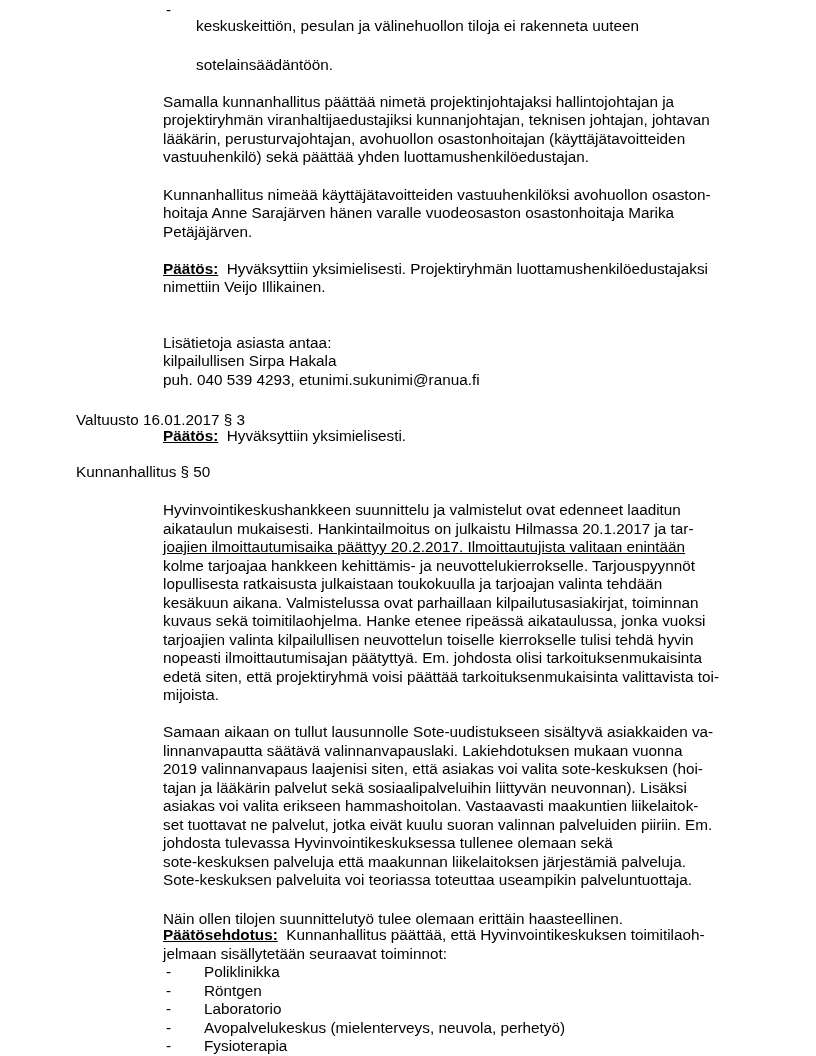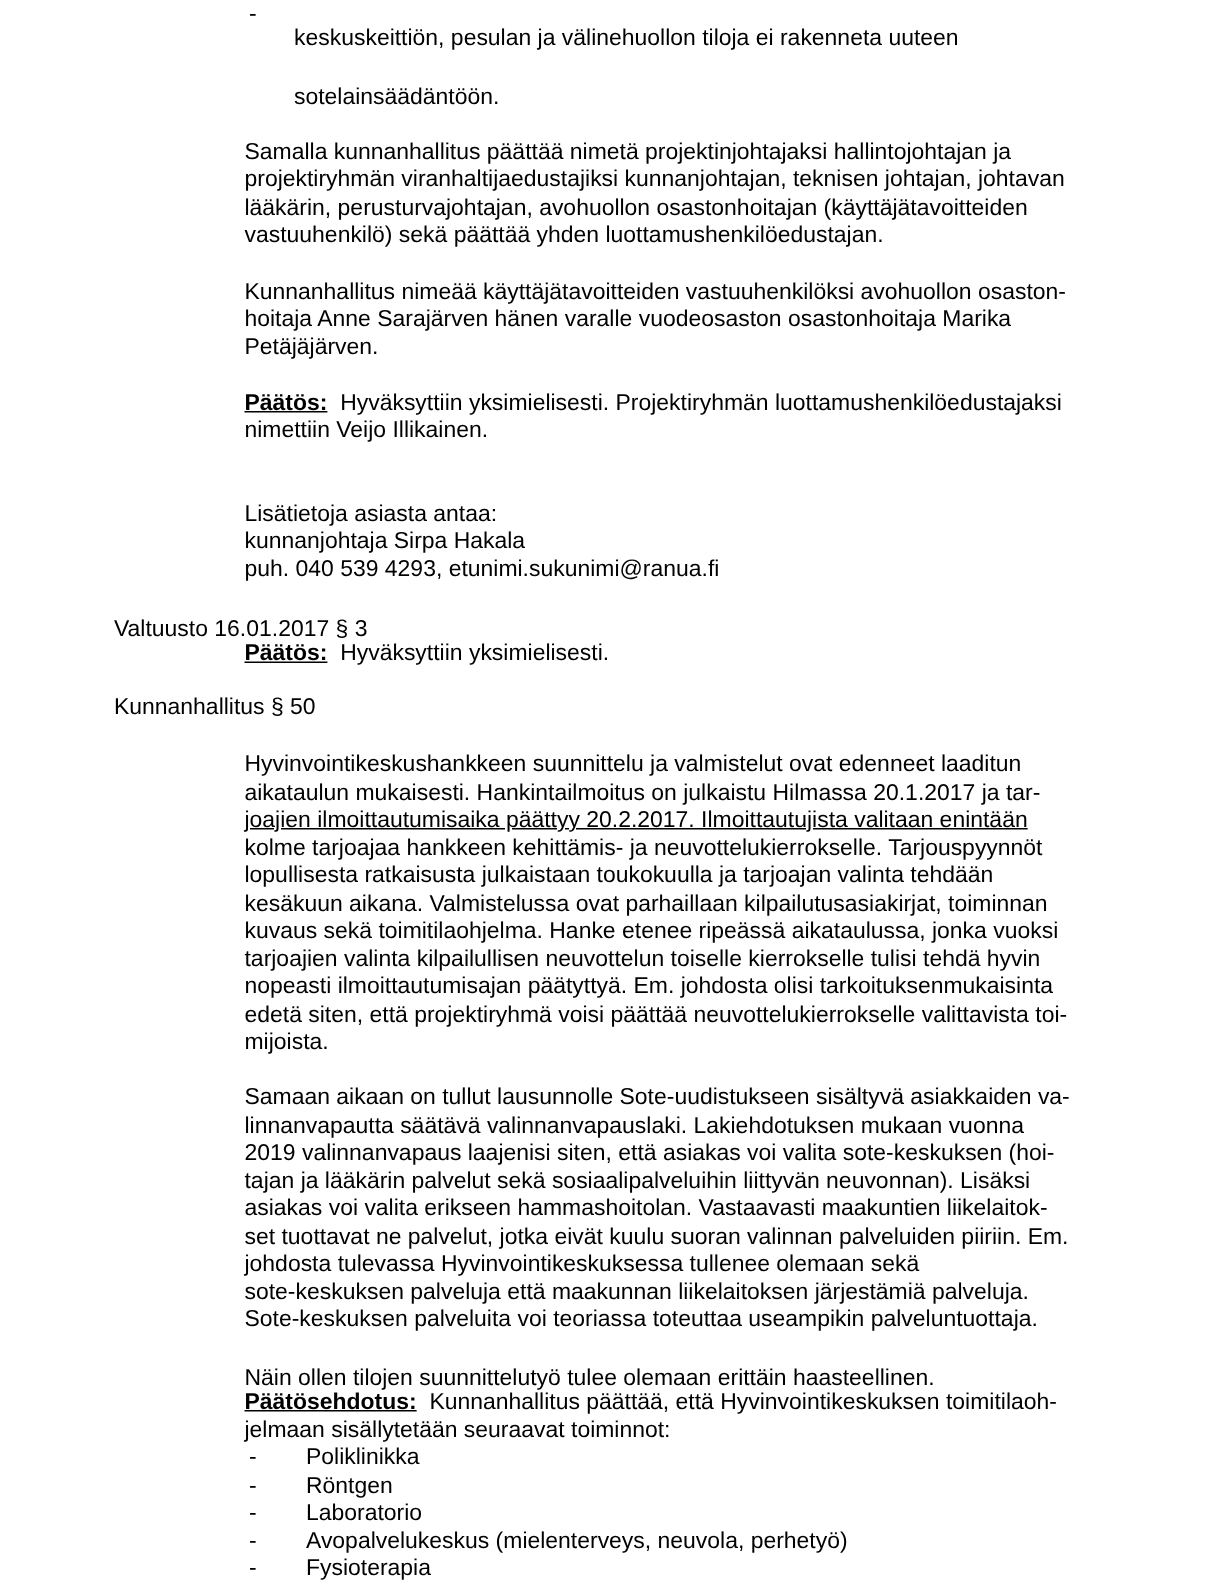--- a/index.html
+++ b/index.html
@@ -38,40 +38,40 @@
     <span class="line body-col" style="top:223px;">Petäjäjärven.</span>
   </div>
 
   <div>
     <span class="line body-col" style="top:260px;"><span class="label-bold">Päätös:</span>&nbsp; <span>Hyväksyttiin yksimielisesti. Projektiryhmän luottamushenkilöedustajaksi</span></span>
     <span class="line body-col" style="top:278px;">nimettiin Veijo Illikainen.</span>
   </div>
 
   <div>
     <span class="line body-col" style="top:334px;">Lisätietoja asiasta antaa:</span>
-    <span class="line body-col" style="top:352px;">kunnanjohtaja Sirpa Hakala</span>
+    <span class="line body-col" style="top:352px;">kilpailullisen Sirpa Hakala</span>
     <span class="line body-col" style="top:371px;">puh. 040 539 4293, etunimi.sukunimi@ranua.fi</span>
   </div>
 
   <span class="line margin-col" style="top:411px;">Valtuusto 16.01.2017 § 3</span>
   <span class="line body-col" style="top:427px;"><span class="label-bold">Päätös:</span>&nbsp; <span>Hyväksyttiin yksimielisesti.</span></span>
 
   <span class="line margin-col" style="top:463px;">Kunnanhallitus § 50</span>
 
   <div>
     <span class="line body-col" style="top:501px;">Hyvinvointikeskushankkeen suunnittelu ja valmistelut ovat edenneet laaditun</span>
     <span class="line body-col" style="top:519.5px;">aikataulun mukaisesti. Hankintailmoitus on julkaistu Hilmassa 20.1.2017 ja tar-</span>
     <span class="line body-col" style="top:538px;text-decoration:underline;">joajien ilmoittautumisaika päättyy 20.2.2017. Ilmoittautujista valitaan enintään</span>
     <span class="line body-col" style="top:556.5px;">kolme tarjoajaa hankkeen kehittämis- ja neuvottelukierrokselle. Tarjouspyynnöt</span>
     <span class="line body-col" style="top:575px;">lopullisesta ratkaisusta julkaistaan toukokuulla ja tarjoajan valinta tehdään</span>
     <span class="line body-col" style="top:593.5px;">kesäkuun aikana. Valmistelussa ovat parhaillaan kilpailutusasiakirjat, toiminnan</span>
     <span class="line body-col" style="top:612px;">kuvaus sekä toimitilaohjelma. Hanke etenee ripeässä aikataulussa, jonka vuoksi</span>
     <span class="line body-col" style="top:630.5px;">tarjoajien valinta kilpailullisen neuvottelun toiselle kierrokselle tulisi tehdä hyvin</span>
     <span class="line body-col" style="top:649px;">nopeasti ilmoittautumisajan päätyttyä. Em. johdosta olisi tarkoituksenmukaisinta</span>
-    <span class="line body-col" style="top:667.5px;">edetä siten, että projektiryhmä voisi päättää neuvottelukierrokselle valittavista toi-</span>
+    <span class="line body-col" style="top:667.5px;">edetä siten, että projektiryhmä voisi päättää tarkoituksenmukaisinta valittavista toi-</span>
     <span class="line body-col" style="top:686px;">mijoista.</span>
   </div>
 
   <div>
     <span class="line body-col" style="top:723px;">Samaan aikaan on tullut lausunnolle Sote-uudistukseen sisältyvä asiakkaiden va-</span>
     <span class="line body-col" style="top:741.5px;">linnanvapautta säätävä valinnanvapauslaki. Lakiehdotuksen mukaan vuonna</span>
     <span class="line body-col" style="top:760px;">2019 valinnanvapaus laajenisi siten, että asiakas voi valita sote-keskuksen (hoi-</span>
     <span class="line body-col" style="top:778.5px;">tajan ja lääkärin palvelut sekä sosiaalipalveluihin liittyvän neuvonnan). Lisäksi</span>
     <span class="line body-col" style="top:797px;">asiakas voi valita erikseen hammashoitolan. Vastaavasti maakuntien liikelaitok-</span>
     <span class="line body-col" style="top:815.5px;">set tuottavat ne palvelut, jotka eivät kuulu suoran valinnan palveluiden piiriin. Em.</span>

